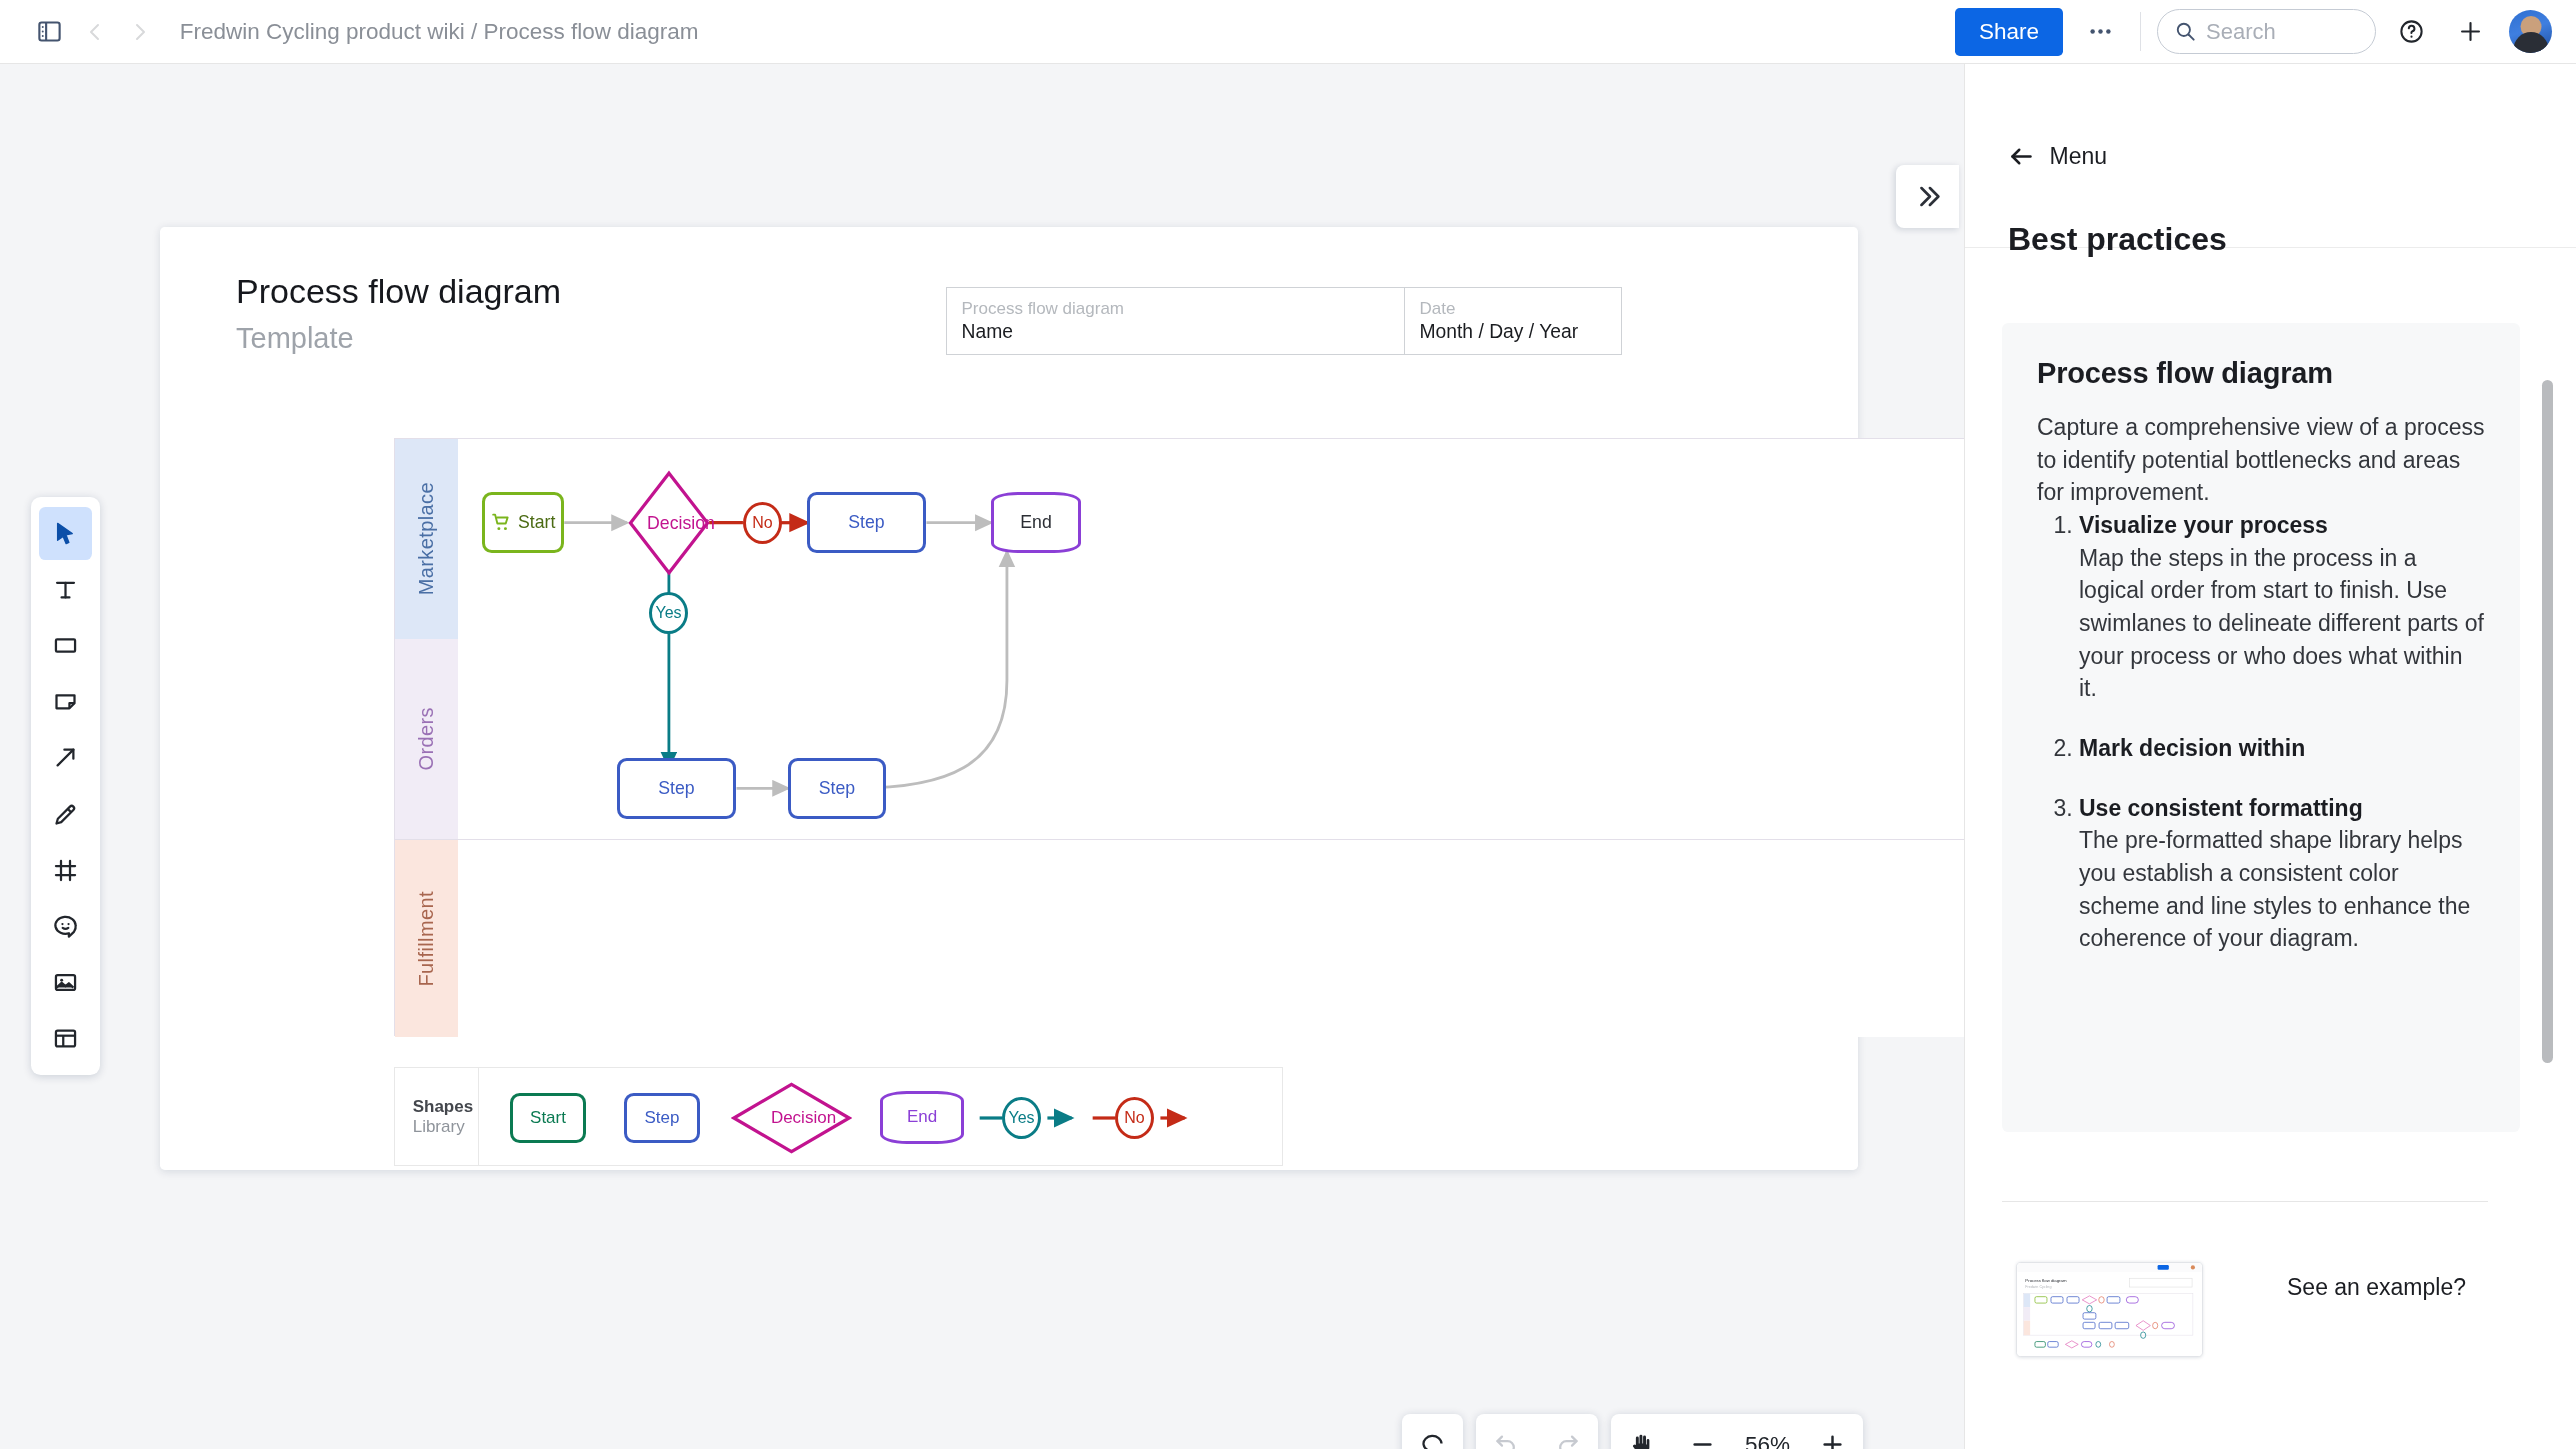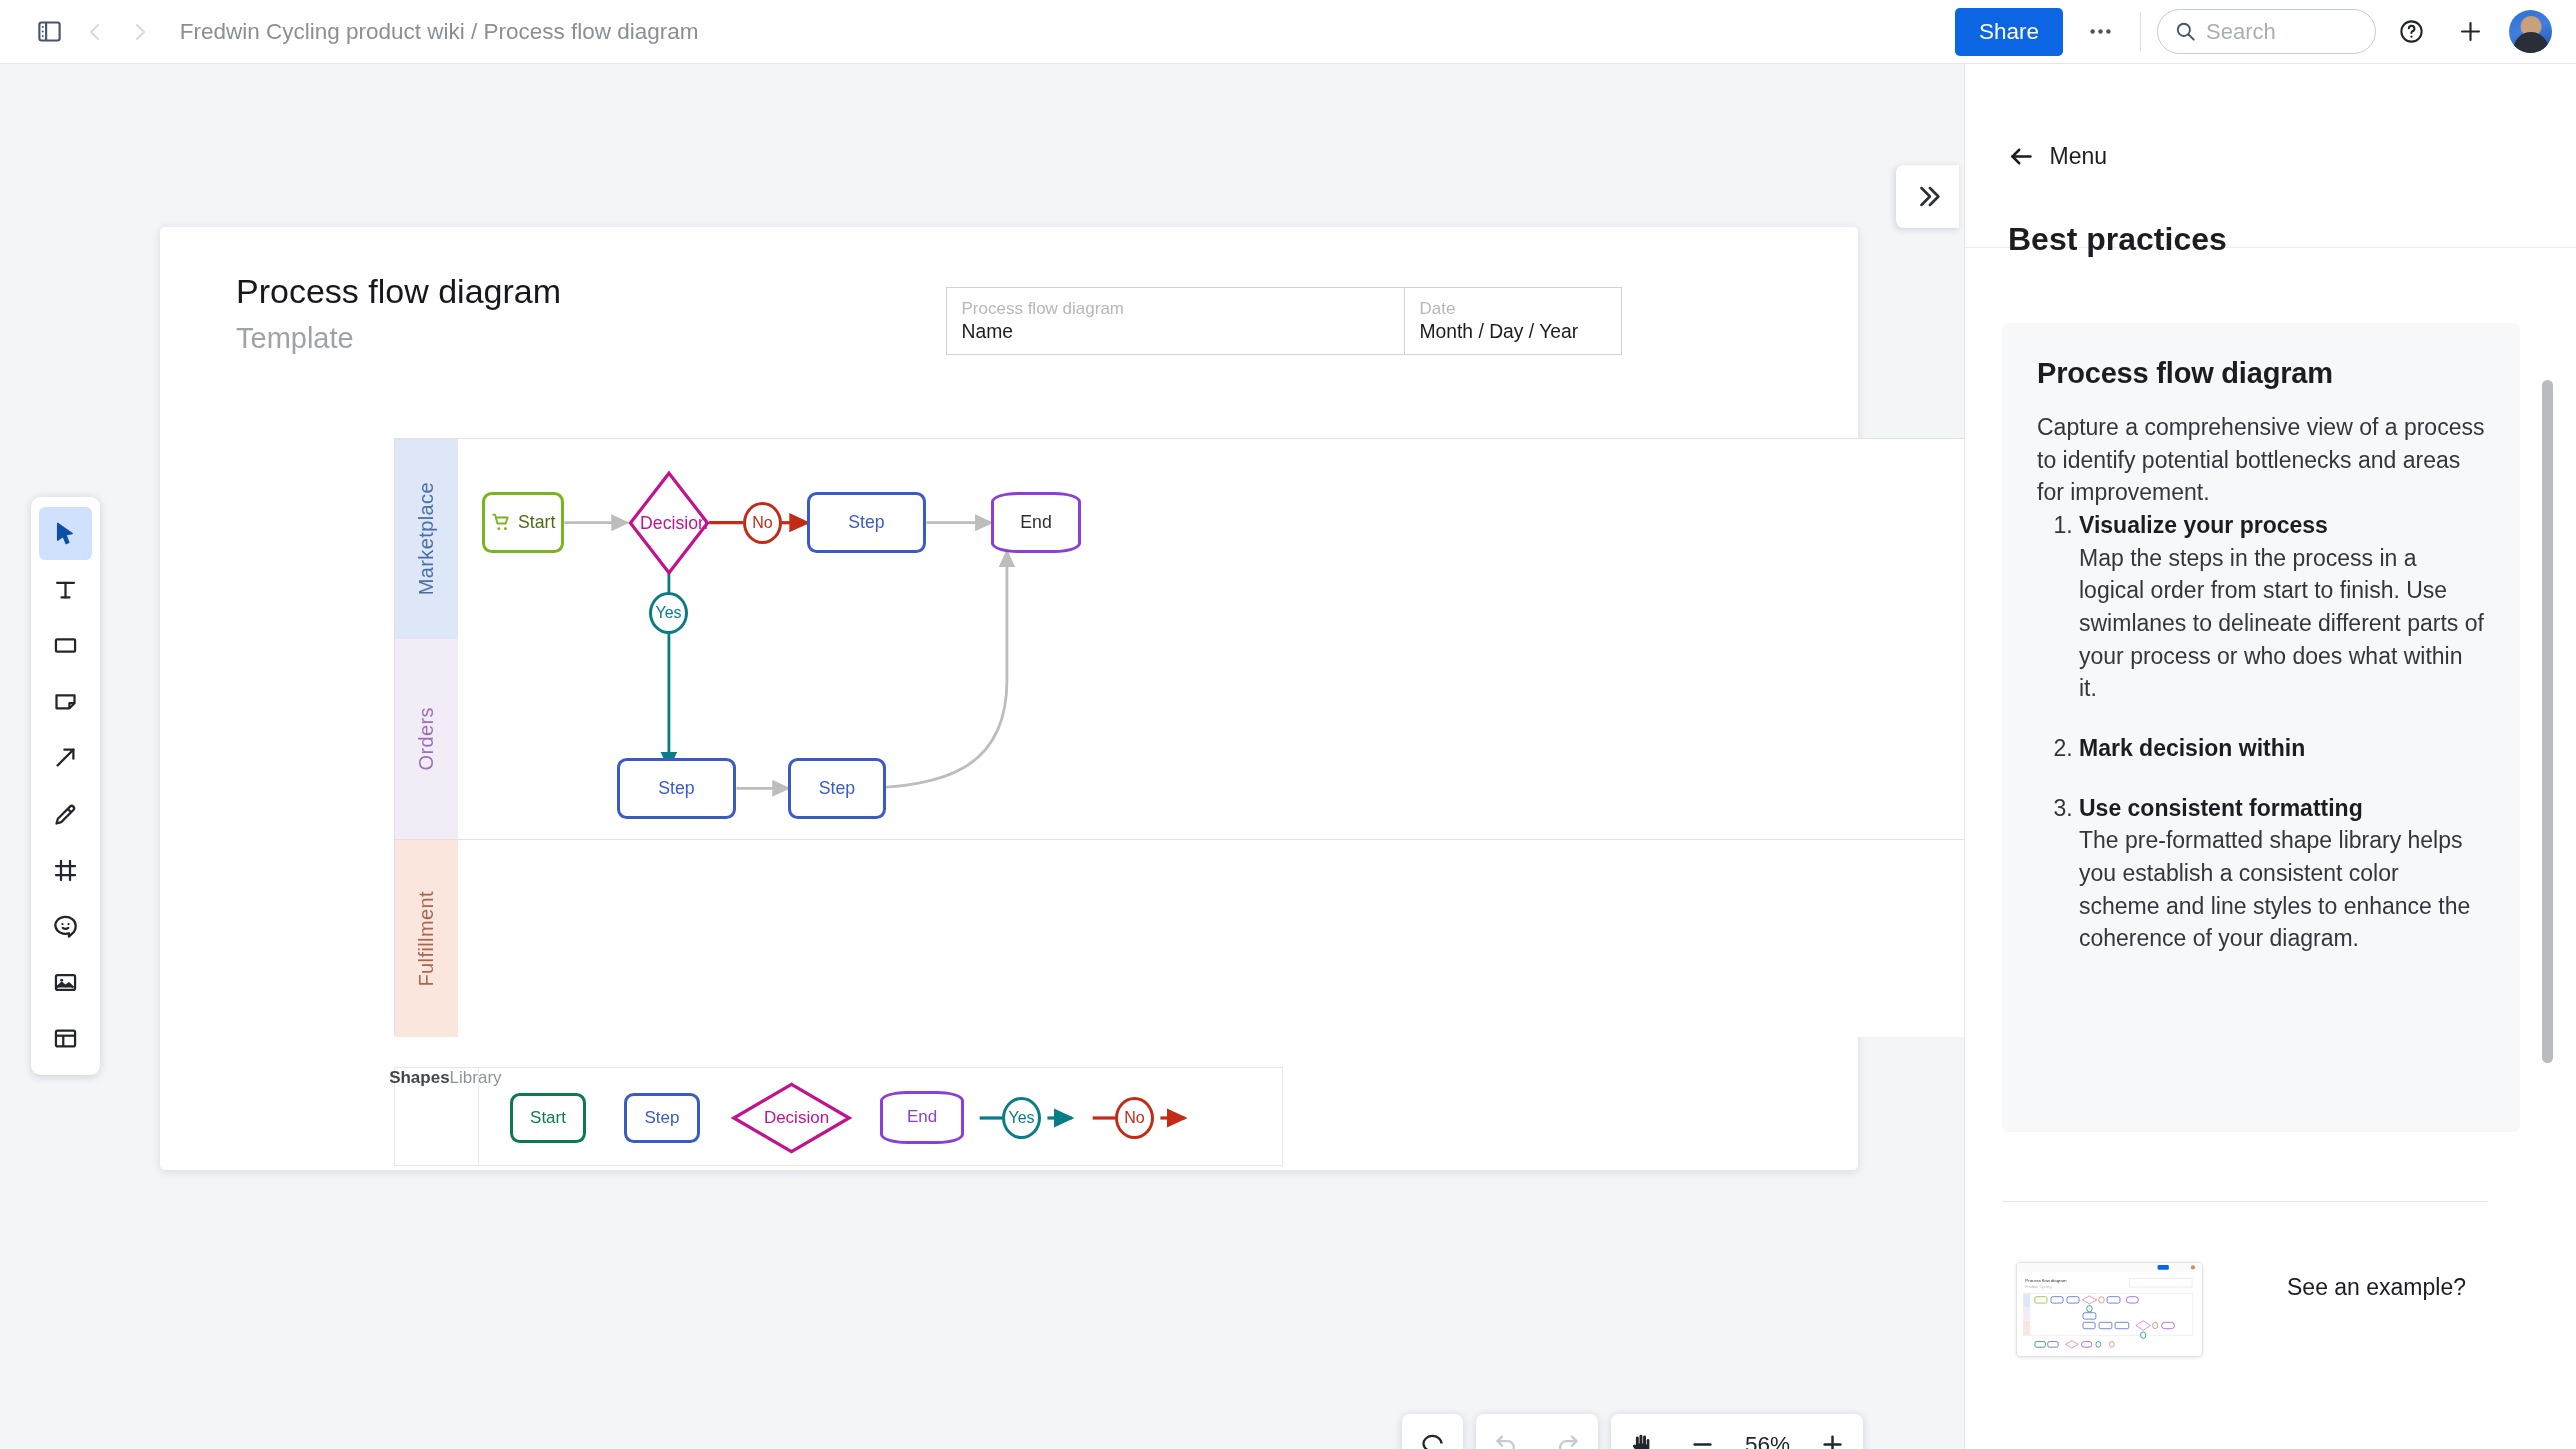--- a/index.html
+++ b/index.html
@@ -110,37 +110,37 @@
   .lane-body { flex:1; background:#fff; position:relative; }
   .lane-sep { position:absolute; left:0; width:1578px; height:0.8px; background:#e3dfe9; }
 
   
   .shapes-strip {
     position:absolute; left:234px; top:840px; width:889px; height:99px;
     border:0.8px solid #e8e8e8; background:#fff; display:flex;
   }
   .shapes-lbl {
     width:84px; flex:none; border-right:0.8px solid #e8e8e8;
-    display:flex; flex-direction:row; justify-content:center; padding-left:17.7px;
+    display:flex; flex-direction:column; justify-content:center; padding-left:17.7px;
   }
   .shapes-lbl .l1 { font-size:17px; color:#44474d; font-weight:bold; }
   .shapes-lbl .l2 { font-size:17px; color:#8f949b; }
   .shapes-row { flex:1; position:relative; }
 
   
   .nd { position:absolute; display:flex; align-items:center; justify-content:center;
         font-size:0; }
   .nd-label { font-size:17.7px; white-space:nowrap; }
   .rect { border:3.2px solid; border-radius:9.7px; background:#fff; }
   .endcap { border:3.2px solid; border-radius:27px/9.7px; background:#fff; }
   .ellipse { border:3.2px solid; border-radius:50%; background:#fff; }
   .diamond-wrap { position:absolute; }
   .diamond-wrap svg { position:absolute; left:0; top:0; }
   .diamond-lab {
-    position:absolute; left:5px; top:0; width:100%; height:100%;
+    position:absolute; left:12px; top:0; width:100%; height:100%;
     display:flex; align-items:center; justify-content:center; font-size:17.7px;
   }
 
   
   .tools {
     position:absolute; left:31px; top:433px; width:69px;
     background:#fff; border-radius:9.7px; box-shadow:0 1.6px 8px rgba(9,30,66,.16);
     padding:9.7px 0; display:flex; flex-direction:column; align-items:center; gap:3.2px;
   }
   .tool {

